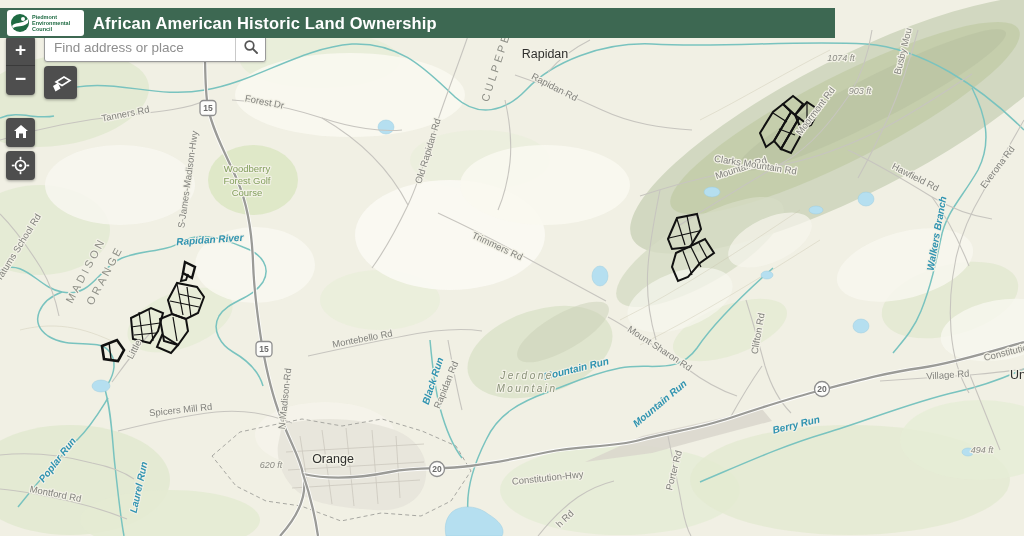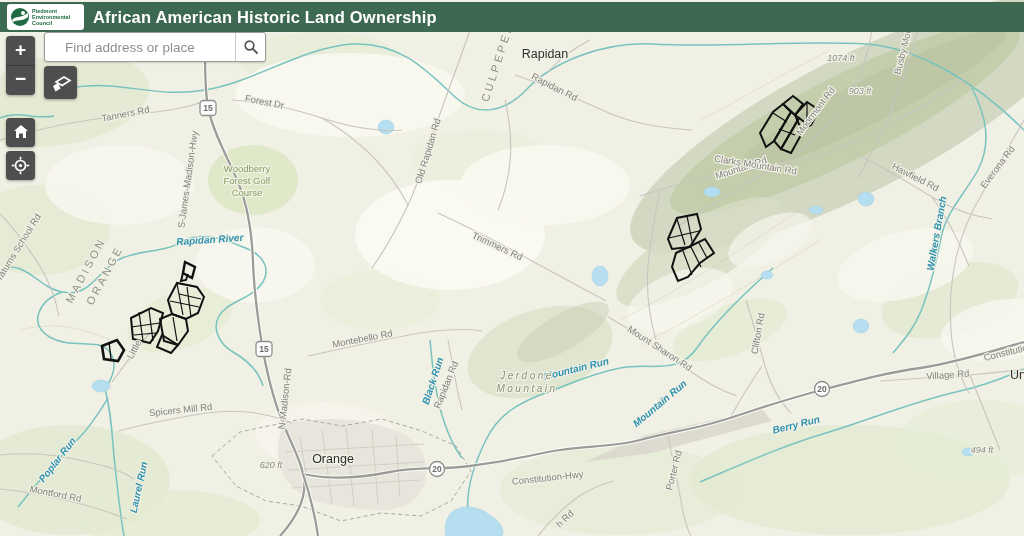--- a/index.html
+++ b/index.html
@@ -1,41 +1,41 @@
 <!DOCTYPE html>
 <html><head>
 <meta charset="utf-8">
 <style>
   html,body{margin:0;padding:0;}
   body{font-family:"Liberation Sans",sans-serif;}
   #app{position:relative;width:1024px;height:536px;overflow:hidden;background:#f1f0e4;}
 
   
-  #header{position:absolute;left:0;top:2px;width:1024px;height:30px;z-index:30;display:flex;align-items:center;}
+  #header{position:absolute;left:0;top:8px;width:835px;height:30px;z-index:30;display:flex;align-items:center;}
   #logo-box{position:absolute;left:7px;top:2px;width:77px;height:26px;background:#fff;border-radius:3px;display:flex;align-items:center;padding:0 3px;box-sizing:border-box;}
   #logo-mark{width:20px;height:20px;flex:none;margin-right:2px;}
   #logo-text{color:#1f6b43;font-size:5.5px;font-weight:bold;line-height:6px;}
   #app-title{position:absolute;left:93px;top:0;height:30px;line-height:30px;color:#ffffff;font-size:16.5px;font-weight:bold;letter-spacing:.2px;white-space:nowrap;}
 
   
   .ctl{position:absolute;background:#4e4e4e;border-radius:4px;box-shadow:0 1px 3px rgba(0,0,0,.35);z-index:20;}
   #zoom-stack{left:6px;top:36px;width:29px;height:59px;}
   .zoom-btn{width:29px;height:29px;color:#fff;font-size:19px;font-weight:bold;text-align:center;line-height:28px;cursor:pointer;}
   #zoom-in{border-bottom:1px solid #3a3a3a;border-radius:4px 4px 0 0;}
   #zoom-out{border-radius:0 0 4px 4px;line-height:25px;}
   #home-btn{left:6px;top:118px;width:29px;height:29px;cursor:pointer;}
   #locate-btn{left:6px;top:151px;width:29px;height:29px;cursor:pointer;}
   #layers-btn{left:44px;top:66px;width:33px;height:33px;cursor:pointer;}
   .ctl svg{display:block;margin:auto;}
   #home-btn svg,#locate-btn svg{margin-top:5px;}
   #layers-btn svg{margin-top:6px;}
 
   
   #search-box{position:absolute;left:44px;top:32px;width:222px;height:30px;background:#fff;border:1px solid #9a9a9a;border-radius:3px;display:flex;z-index:20;box-sizing:border-box;box-shadow:0 1px 2px rgba(0,0,0,.15);}
-  #search-input{flex:1;border:none;outline:none;padding:0 20px;font-size:13.5px;color:#444;font-family:"Liberation Sans",sans-serif;background:transparent;min-width:0;}
+  #search-input{flex:1;border:none;outline:none;padding:0 9px;font-size:13.5px;color:#444;font-family:"Liberation Sans",sans-serif;background:transparent;min-width:0;}
   #search-input::placeholder{color:#8e8e8e;}
   #search-btn{width:29px;border-left:1px solid #c9c9c9;background:#fff;display:flex;align-items:center;justify-content:center;cursor:pointer;border-radius:0 3px 3px 0;}
 
   
   text{font-family:"Liberation Sans",sans-serif;paint-order:stroke;stroke:#f2f1e6;stroke-width:2.5px;stroke-linejoin:round;}
   .town{font-size:12.5px;fill:#2f2f2d;stroke-width:3px;}
   .county{font-size:11px;fill:#8f9087;letter-spacing:3px;}
   .road{font-size:9.5px;fill:#82827d;}
   .water{font-size:10px;fill:#2f93b0;font-style:italic;font-weight:bold;stroke-width:2.2px;}
   .green{font-size:9.5px;fill:#84a05e;}

